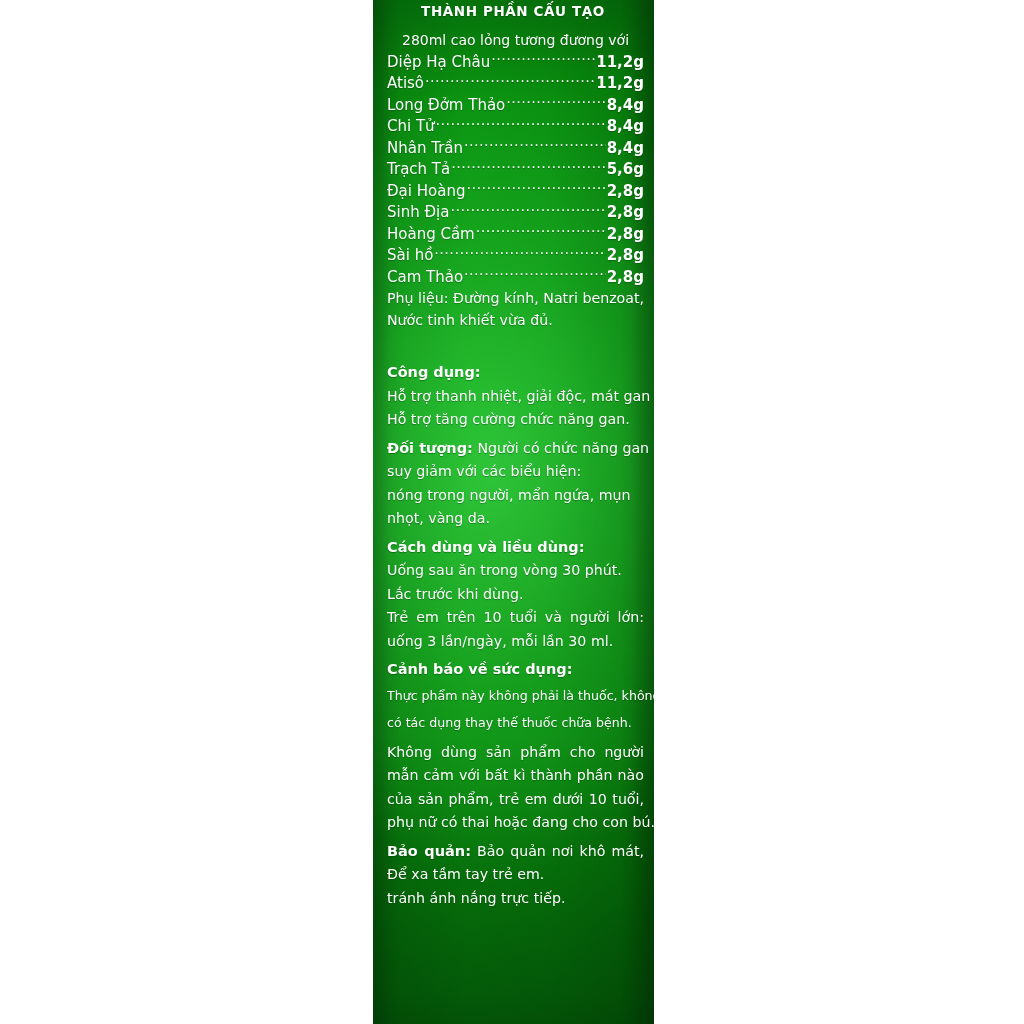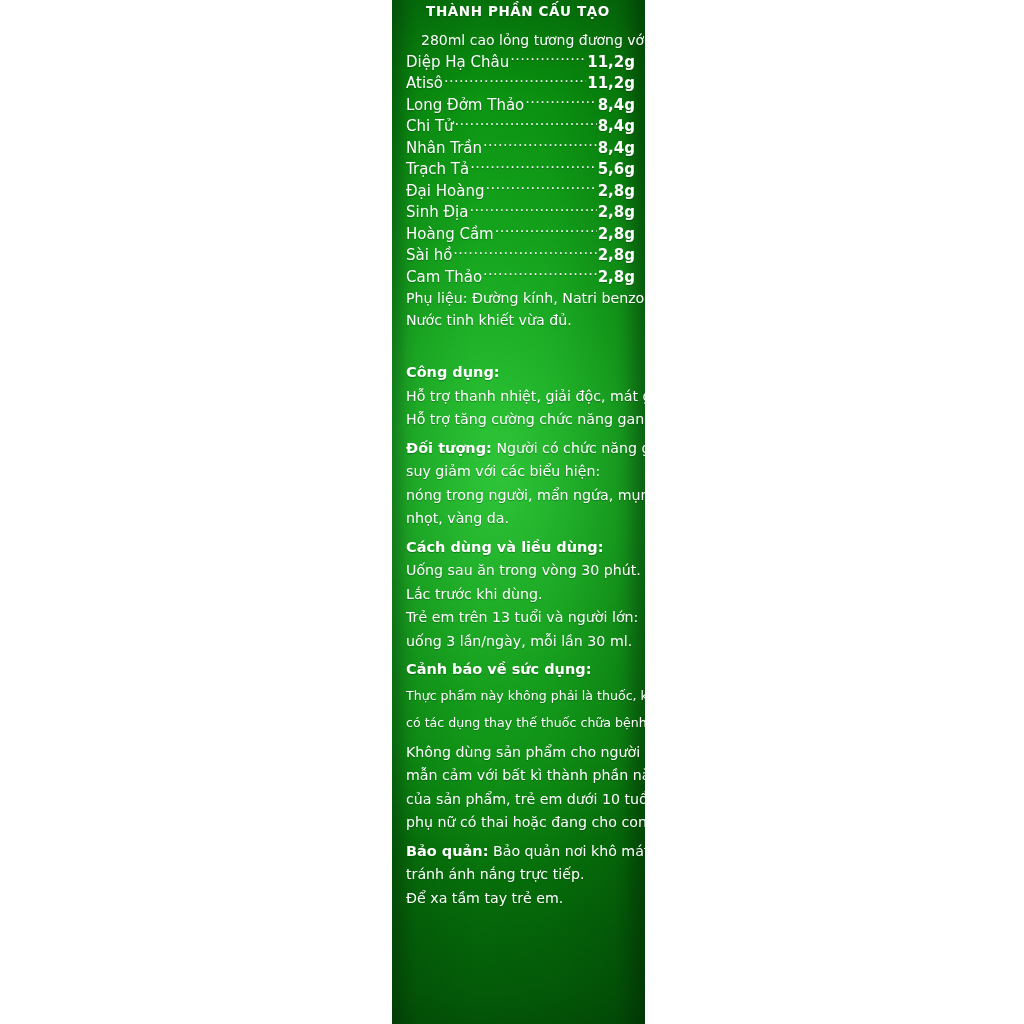--- a/index.html
+++ b/index.html
@@ -16,23 +16,23 @@
   #stage {
     position: relative;
     width: 1024px;
     height: 1024px;
     background: #ffffff;
   }
 
   
   #panel {
     position: absolute;
-    left: 392px;
+    left: 373px;
     top: 0px;
-    width: 253px;
+    width: 281px;
     height: 1024px;
     overflow: hidden;
     background:
       radial-gradient(ellipse 150% 60% at 42% 46%, rgba(70,215,80,0.55) 0%, rgba(60,200,70,0.20) 38%, rgba(0,0,0,0) 66%),
       linear-gradient(to right, #1f8f2d 0%, #2cb33a 10%, #33c341 34%, #2fbd3d 62%, #25a832 88%, #14791d 100%),
       linear-gradient(to bottom, #23a430 0%, #2fbe3d 10%, #32c441 40%, #2bb438 72%, #1d9127 90%, #15801e 100%);
     background-blend-mode: screen, multiply, normal;
     color: #ffffff;
     box-sizing: border-box;
   }
@@ -239,21 +239,21 @@
         <span class="line">nóng trong người, mẩn ngứa, mụn</span>
         <span class="line">nhọt, vàng da.</span>
       </div>
 
       <div class="gap-sm"></div>
 
       <div class="p nowrap">
         <span class="line hd">Cách dùng và liều dùng:</span>
         <span class="line">Uống sau ăn trong vòng 30 phút.</span>
         <span class="line">Lắc trước khi dùng.</span>
-        <span class="line block-just">Trẻ em trên 13 tuổi và người lớn:</span>
+        <span class="line block-just">Trẻ em trên 10 tuổi và người lớn:</span>
         <span class="line">uống 3 lần/ngày, mỗi lần 30 ml.</span>
       </div>
 
       <div class="gap-sm"></div>
 
       <div class="p nowrap">
         <span class="line hd">Cảnh báo về sức dụng:</span>
       </div>
 
       <div class="p small nowrap">
@@ -267,20 +267,20 @@
         <span class="line block-just">Không dùng sản phẩm cho người</span>
         <span class="line block-just">mẫn cảm với bất kì thành phần nào</span>
         <span class="line block-just">của sản phẩm, trẻ em dưới 10 tuổi,</span>
         <span class="line">phụ nữ có thai hoặc đang cho con bú.</span>
       </div>
 
       <div class="gap-sm"></div>
 
       <div class="p nowrap">
         <span class="line block-just"><span class="hd">Bảo quản:</span> <span>Bảo quản nơi khô mát,</span></span>
+        <span class="line">Để xa tầm tay trẻ em.</span>
         <span class="line">tránh ánh nắng trực tiếp.</span>
-        <span class="line">Để xa tầm tay trẻ em.</span>
       </div>
 
     </div>
   </div>
 
 </div>
 
 </body></html>

